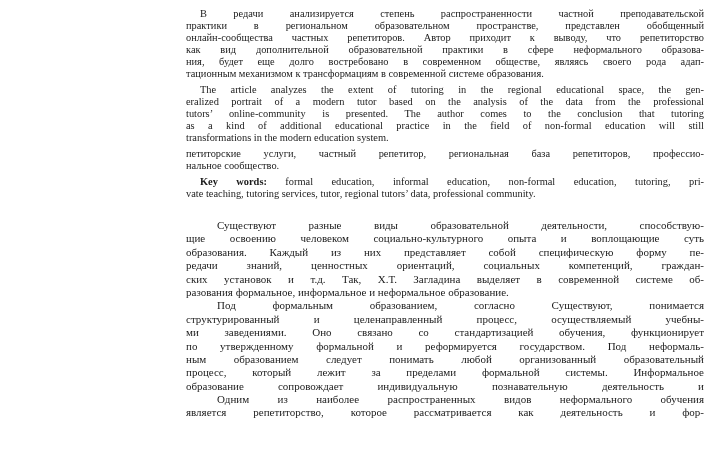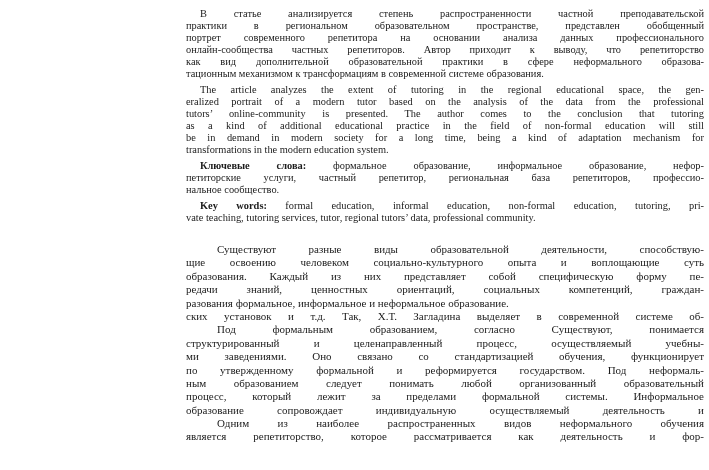--- a/index.html
+++ b/index.html
@@ -37,59 +37,57 @@
   [data-name="paragraph-keywords-ru"],
   [data-name="paragraph-keywords-en"] { margin-top: 4px; }
   [data-name="paragraph-body-1"] { margin-top: 19px; }
 </style>
 </head>
 <body>
 
 <div class="page" data-name="article-page">
   <div class="text-column" id="text-column" data-name="text-column">
       <div class="block small" data-name="paragraph-abstract-ru">
-        <div class="line indent" data-name="text-line">В статье анализируется степень распространенности частной преподавательской</div>
+        <div class="line indent" data-name="text-line">В редачи анализируется степень распространенности частной преподавательской</div>
         <div class="line" data-name="text-line">практики в региональном образовательном пространстве, представлен обобщенный</div>
-        <div class="line" data-name="text-line">портрет современного репетитора на основании анализа данных профессионального</div>
         <div class="line" data-name="text-line">онлайн-сообщества частных репетиторов. Автор приходит к выводу, что репетиторство</div>
         <div class="line" data-name="text-line">как вид дополнительной образовательной практики в сфере неформального образова-</div>
+        <div class="line" data-name="text-line">ния, будет еще долго востребовано в современном обществе, являясь своего рода адап-</div>
         <div class="line flush" data-name="text-line">тационным механизмом к трансформациям в современной системе образования.</div>
       </div>
       <div class="block small" data-name="paragraph-abstract-en">
         <div class="line indent" data-name="text-line">The article analyzes the extent of tutoring in the regional educational space, the gen-</div>
         <div class="line" data-name="text-line">eralized portrait of a modern tutor based on the analysis of the data from the professional</div>
         <div class="line" data-name="text-line">tutors’ online-community is presented. The author comes to the conclusion that tutoring</div>
         <div class="line" data-name="text-line">as a kind of additional educational practice in the field of non-formal education will still</div>
-        <div class="line" data-name="text-line">be in demand in modern society for a long time, being a kind of adaptation mechanism for</div>
         <div class="line flush" data-name="text-line">transformations in the modern education system.</div>
       </div>
       <div class="block small" data-name="paragraph-keywords-ru">
-        <div class="line indent" data-name="text-line"><span class="b" data-name="keywords-label">Ключевые слова:</span><span data-name="keywords-list"> формальное образование, информальное образование, нефор-</span></div>
         <div class="line" data-name="text-line">петиторские услуги, частный репетитор, региональная база репетиторов, профессио-</div>
         <div class="line flush" data-name="text-line">нальное сообщество.</div>
       </div>
       <div class="block small" data-name="paragraph-keywords-en">
         <div class="line indent" data-name="text-line"><span class="b" data-name="keywords-label">Key words:</span><span data-name="keywords-list"> formal education, informal education, non-formal education, tutoring, pri-</span></div>
         <div class="line flush" data-name="text-line">vate teaching, tutoring services, tutor, regional tutors’ data, professional community.</div>
       </div>
       <div class="block body" data-name="paragraph-body-1">
         <div class="line indent" data-name="text-line">Существуют разные виды образовательной деятельности, способствую-</div>
         <div class="line" data-name="text-line">щие освоению человеком социально-культурного опыта и воплощающие суть</div>
         <div class="line" data-name="text-line">образования. Каждый из них представляет собой специфическую форму пе-</div>
         <div class="line" data-name="text-line">редачи знаний, ценностных ориентаций, социальных компетенций, граждан-</div>
+        <div class="line" data-name="text-line">ских установок и т.д. Так, Х.Т. Загладина выделяет в современной системе об-</div>
         <div class="line flush" data-name="text-line">разования формальное, информальное и неформальное образование.</div>
-        <div class="line" data-name="text-line">ских установок и т.д. Так, Х.Т. Загладина выделяет в современной системе об-</div>
       </div>
       <div class="block body" data-name="paragraph-body-2">
         <div class="line indent" data-name="text-line">Под формальным образованием, согласно Существуют, понимается</div>
         <div class="line" data-name="text-line">структурированный и целенаправленный процесс, осуществляемый учебны-</div>
         <div class="line" data-name="text-line">ми заведениями. Оно связано со стандартизацией обучения, функционирует</div>
         <div class="line" data-name="text-line">по утвержденному формальной и реформируется государством. Под неформаль-</div>
         <div class="line" data-name="text-line">ным образованием следует понимать любой организованный образовательный</div>
         <div class="line" data-name="text-line">процесс, который лежит за пределами формальной системы. Информальное</div>
-        <div class="line" data-name="text-line">образование сопровождает индивидуальную осуществляемый деятельность и</div>
+        <div class="line" data-name="text-line">образование сопровождает индивидуальную познавательную деятельность и</div>
       </div>
       <div class="block body" data-name="paragraph-body-3">
         <div class="line indent" data-name="text-line">Одним из наиболее распространенных видов неформального обучения</div>
         <div class="line" data-name="text-line">является репетиторство, которое рассматривается как деятельность и фор-</div>
       </div>
     </div>
 </div>
 
 </body></html>

